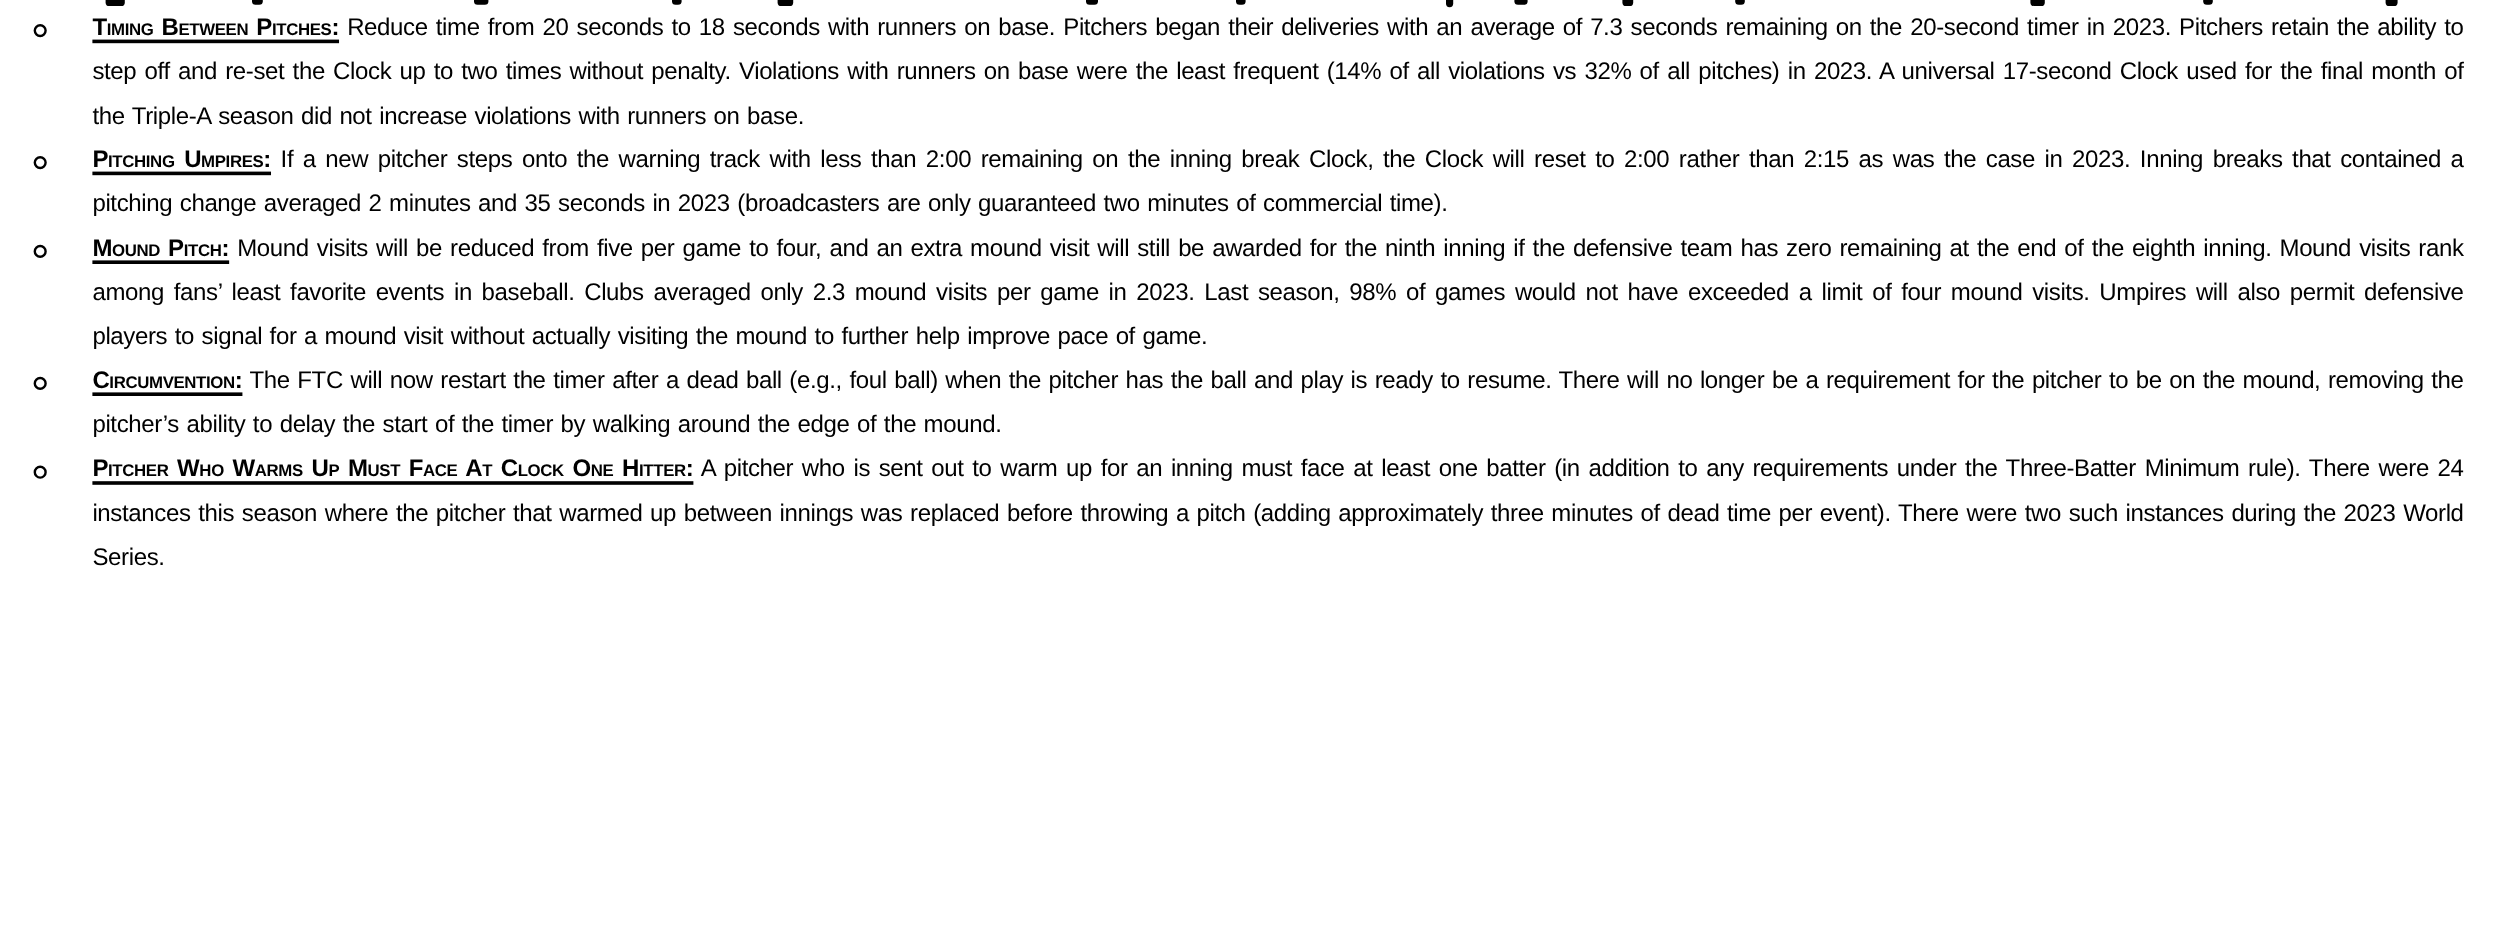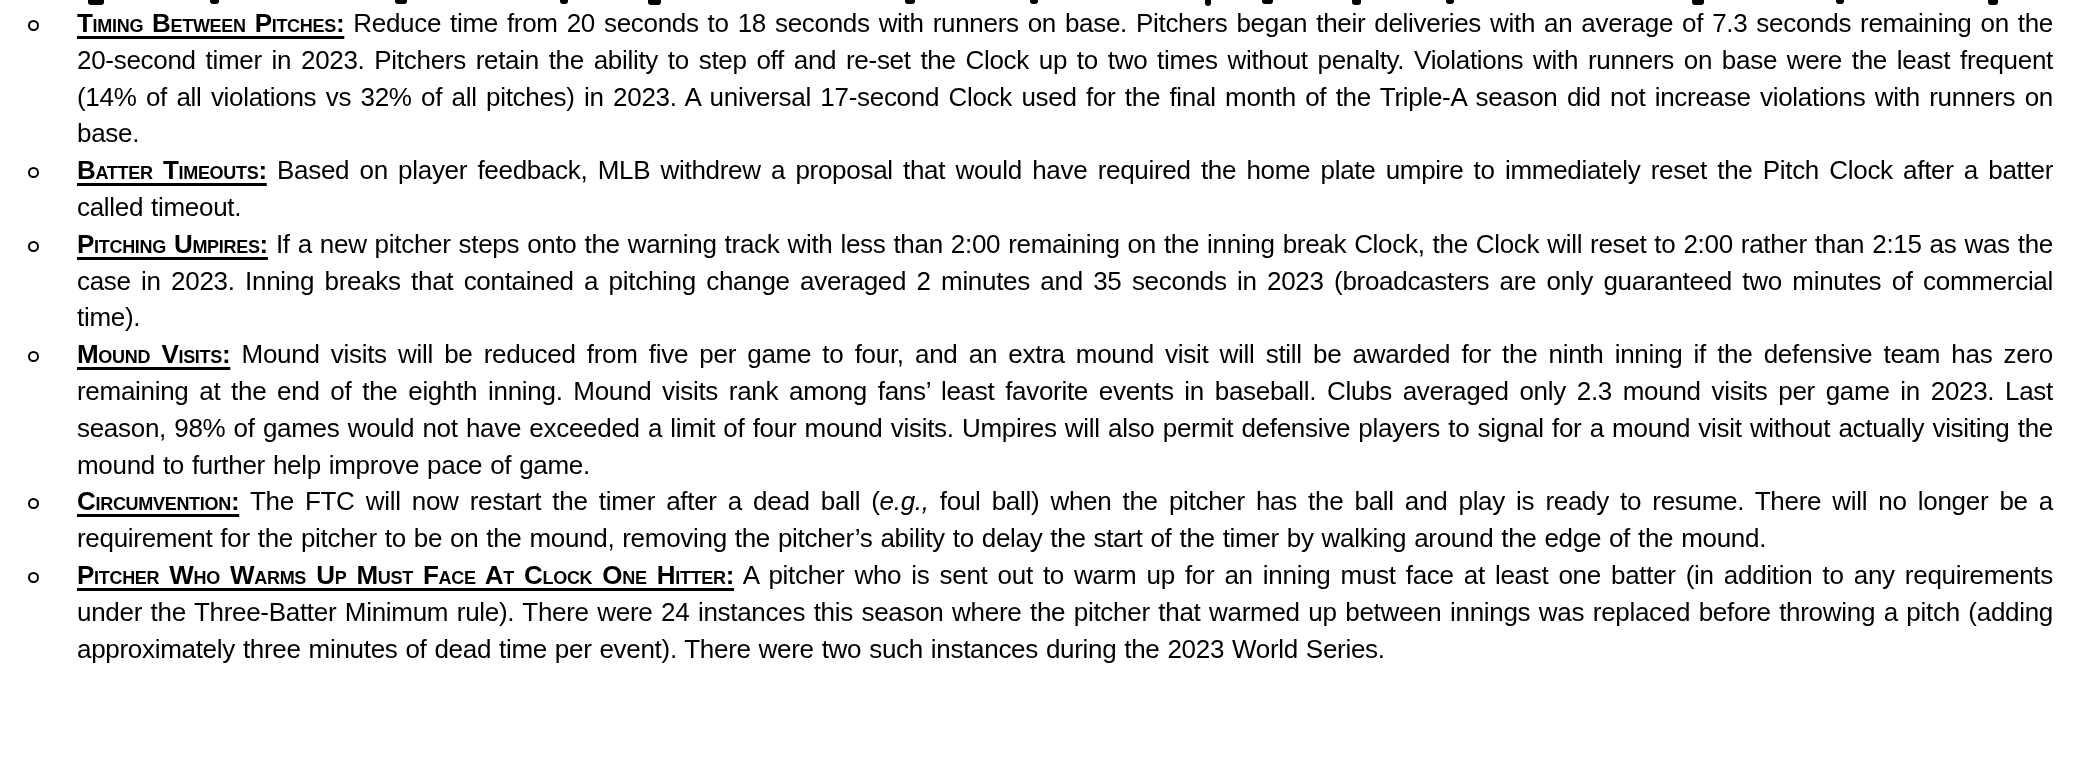--- a/index.html
+++ b/index.html
@@ -30,21 +30,21 @@
   }
   ul.bullet-list {
     list-style: none;
     margin: 0;
     padding: 5px 37px 0 0;
   }
   li.bullet-item {
     position: relative;
     padding-left: 77px;
     text-align: justify;
-    font-size: 26px;
+    font-size: 20px;
     line-height: 36.8px;
     letter-spacing: -0.3px;
     word-spacing: 1px;
   }
   .marker {
     position: absolute;
     left: 28px;
     top: 15px;
     width: 11px;
     height: 11px;
@@ -53,21 +53,20 @@
     box-sizing: border-box;
   }
   .heading {
     font-weight: 700;
     font-variant: small-caps;
     text-decoration: underline;
     text-decoration-thickness: 2.5px;
     text-underline-offset: 4px;
   }
   .italic {
-    font-style: italic;
   }
 </style>
 </head>
 <body>
 
 <div class="page">
 
   <div>
     <span class="remnant" style="left:88px;width:16px;height:5px"></span>
     <span class="remnant" style="left:210px;width:9px"></span>
@@ -86,35 +85,30 @@
   </div>
 
   <ul class="bullet-list">
 
     <li class="bullet-item">
       <span class="marker"></span>
       <span class="heading">Timing Between Pitches:</span>
       <span class="body-text">Reduce time from 20 seconds to 18 seconds with runners on base. Pitchers began their deliveries with an average of 7.3 seconds remaining on the 20-second timer in 2023. Pitchers retain the ability to step off and re-set the Clock up to two times without penalty. Violations with runners on base were the least frequent (14% of all violations vs 32% of all pitches) in 2023. A universal 17-second Clock used for the final month of the Triple-A season did not increase violations with runners on base.</span>
     </li>
 
-    <li class="bullet-item">
-      <span class="marker"></span>
-      <span class="heading">Batter Timeouts:</span>
-      <span class="body-text">Based on player feedback, MLB withdrew a proposal that would have required the home plate umpire to immediately reset the Pitch Clock after a batter called timeout.</span>
-    </li>
 
     <li class="bullet-item">
       <span class="marker"></span>
       <span class="heading">Pitching Umpires:</span>
       <span class="body-text">If a new pitcher steps onto the warning track with less than 2:00 remaining on the inning break Clock, the Clock will reset to 2:00 rather than 2:15 as was the case in 2023. Inning breaks that contained a pitching change averaged 2 minutes and 35 seconds in 2023 (broadcasters are only guaranteed two minutes of commercial time).</span>
     </li>
 
     <li class="bullet-item">
       <span class="marker"></span>
-      <span class="heading">Mound Visits:</span>
+      <span class="heading">Mound Pitch:</span>
       <span class="body-text">Mound visits will be reduced from five per game to four, and an extra mound visit will still be awarded for the ninth inning if the defensive team has zero remaining at the end of the eighth inning. Mound visits rank among fans’ least favorite events in baseball. Clubs averaged only 2.3 mound visits per game in 2023. Last season, 98% of games would not have exceeded a limit of four mound visits.  Umpires will also permit defensive players to signal for a mound visit without actually visiting the mound to further help improve pace of game.</span>
     </li>
 
     <li class="bullet-item">
       <span class="marker"></span>
       <span class="heading">Circumvention:</span>
       <span class="body-text">The FTC will now restart the timer after a dead ball (</span><span class="body-text italic">e.g.,</span><span class="body-text"> foul ball) when the pitcher has the ball and play is ready to resume. There will no longer be a requirement for the pitcher to be on the mound, removing the pitcher’s ability to delay the start of the timer by walking around the edge of the mound.</span>
     </li>
 
     <li class="bullet-item">

